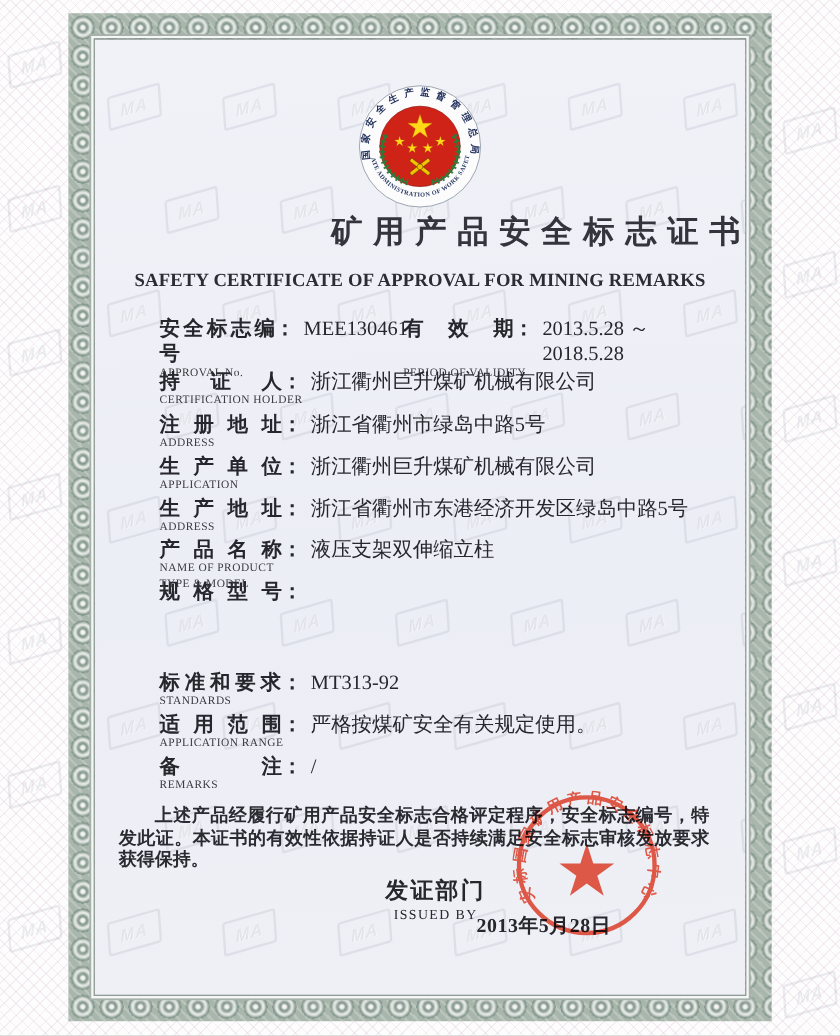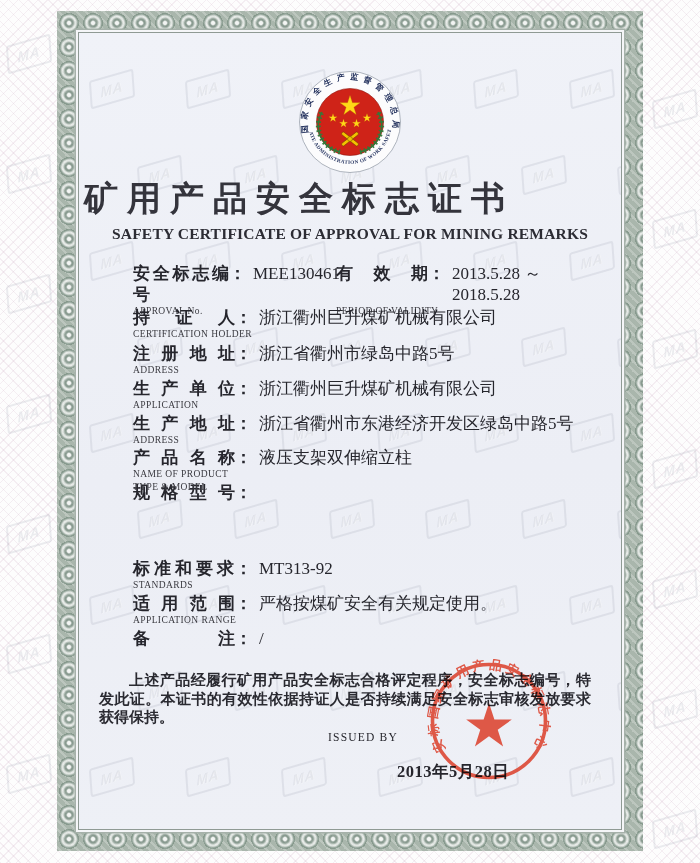--- a/index.html
+++ b/index.html
@@ -32,22 +32,22 @@
     background:linear-gradient(178deg,#f0f2f8 0%,#ecEEf5 55%,#eef0f6 100%);
     border:1px solid #8f9a94;
     box-shadow:0 0 0 2px #f5f6f8, 0 0 0 3.5px #a6b1aa;
   }
   .layer{position:absolute;inset:0;z-index:0;overflow:hidden;}
   .content{position:absolute;inset:0;z-index:2;color:#26262d;}
 
   .emblem{position:absolute;top:37px;left:50%;margin-left:-52px;width:104px;height:104px;}
 
   .title-zh{
-    position:absolute;top:143px;left:0;width:100%;text-align:left;
-    font-size:34px;font-weight:bold;letter-spacing:9px;margin-left:5px;box-sizing:border-box;
+    position:absolute;top:143px;left:0;width:100%;text-align:right;
+    font-size:26px;font-weight:bold;letter-spacing:9px;margin-left:5px;box-sizing:border-box;
     color:#34343c;
   }
   .title-en{
     position:absolute;top:192px;left:0;width:100%;text-align:center;
     font-size:15.5px;font-weight:bold;letter-spacing:.2px;color:#2c2c34;
   }
 
   .row{position:absolute;left:54px;right:14px;}
   .zh-line{display:flex;align-items:baseline;font-size:17px;font-weight:600;line-height:21px;}
   .lbl{width:102px;text-align:justify;text-align-last:justify;flex:0 0 auto;}
@@ -278,25 +278,27 @@
         </div>
         <div class="en-cap">APPLICATION RANGE</div>
       </div>
 
       <div class="row" style="top:595px;">
         <div class="zh-line">
           <span class="lbl">备注</span>
             <span class="colon">：</span>
           <span class="val num">/</span>
         </div>
+        <div class="en-cap">REMARKS</div>
       </div>
 
       <div class="para">上述产品经履行矿用产品安全标志合格评定程序，安全标志编号，特发此证。本证书的有效性依据持证人是否持续满足安全标志审核发放要求获得保持。</div>
 
       <div class="issued">
+        <div class="issued-zh">发证部门</div>
         <div class="issued-en">ISSUED BY</div>
       </div>
       <div class="issue-date">2013年5月28日</div>
 
       <svg class="seal" viewBox="-62 -62 124 124">
         <defs>
           <path id="seal-arc" d="M -42.5,30 A 52 52 0 1 1 42.5,30" fill="none"></path>
         </defs>
         <circle r="56.5" fill="none" stroke="#dc4734" stroke-width="3.6"></circle>
         <text font-size="12.5" font-weight="bold" fill="#dc4734" letter-spacing="3.5" font-family="'Liberation Serif',serif">

